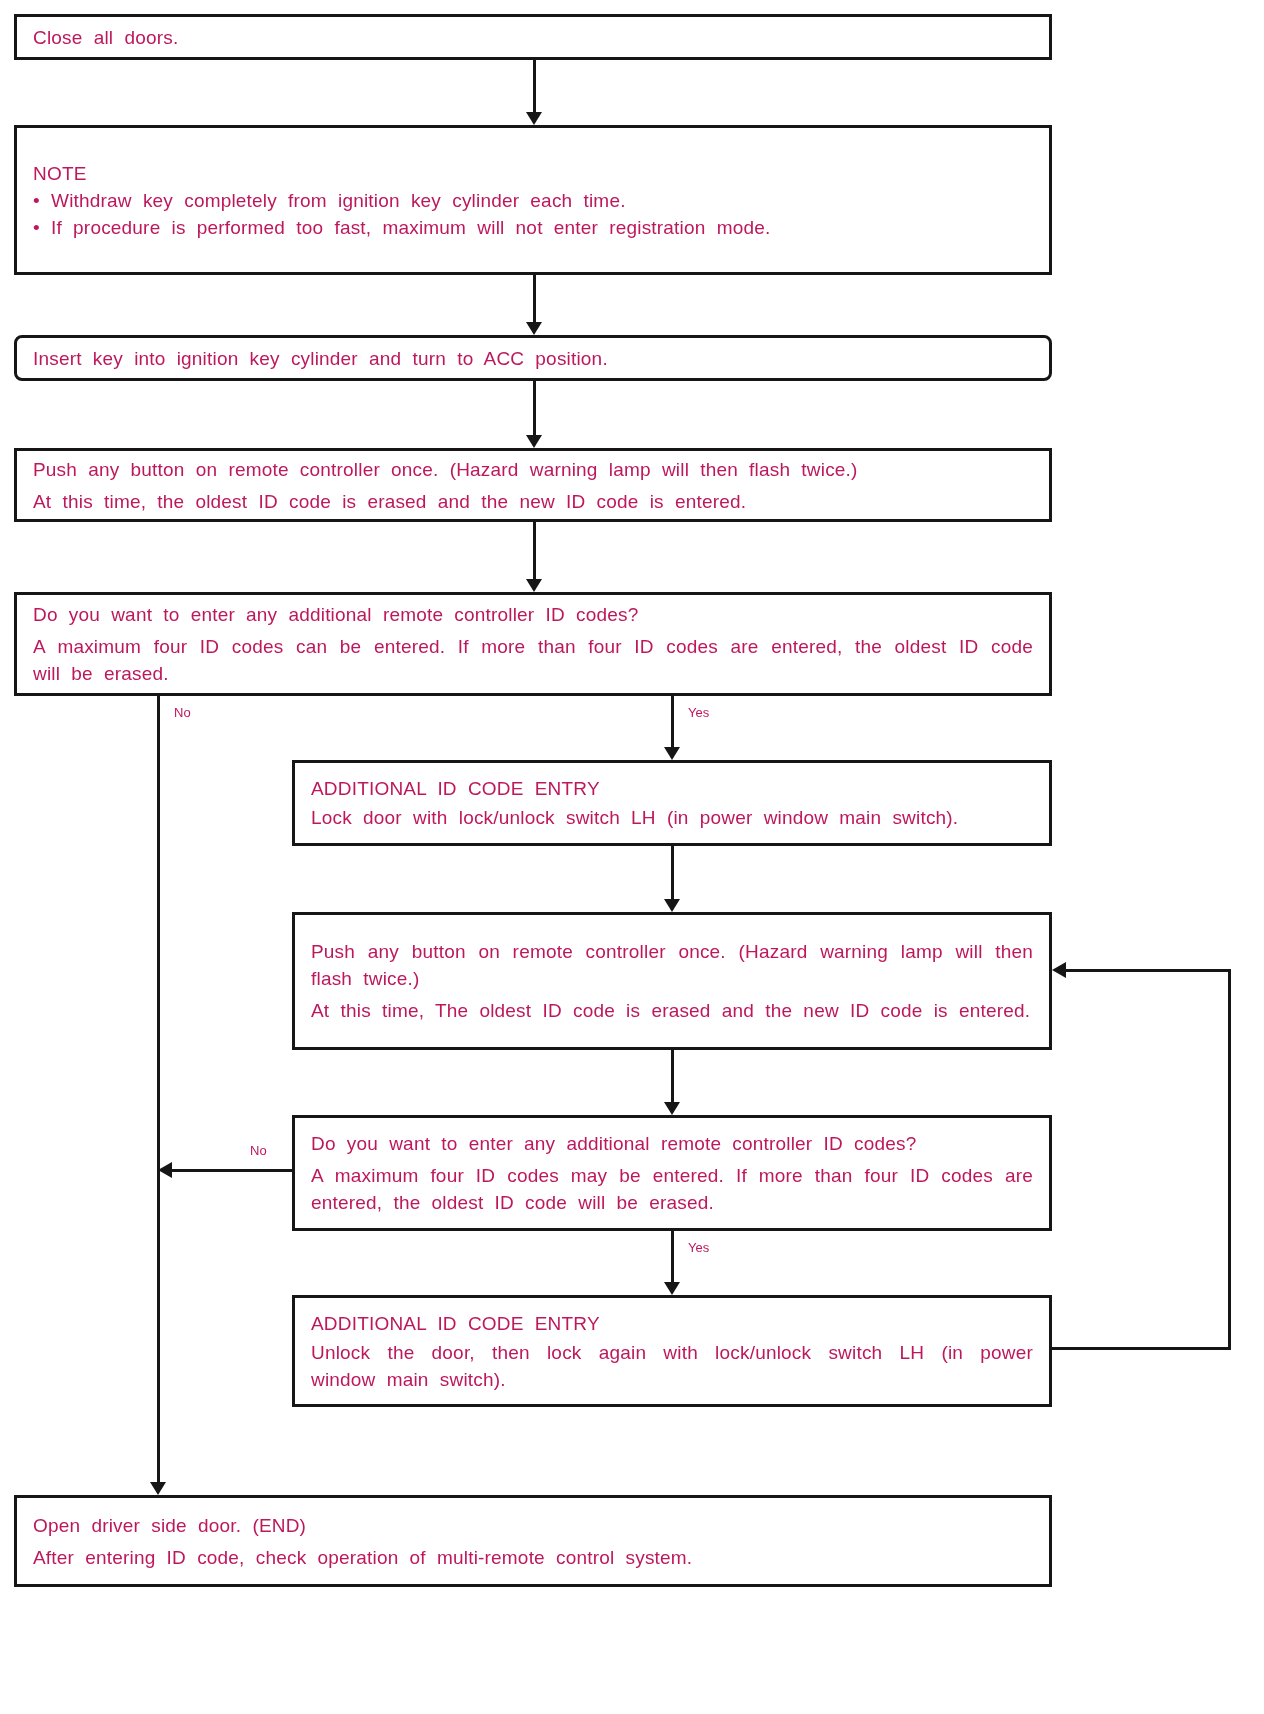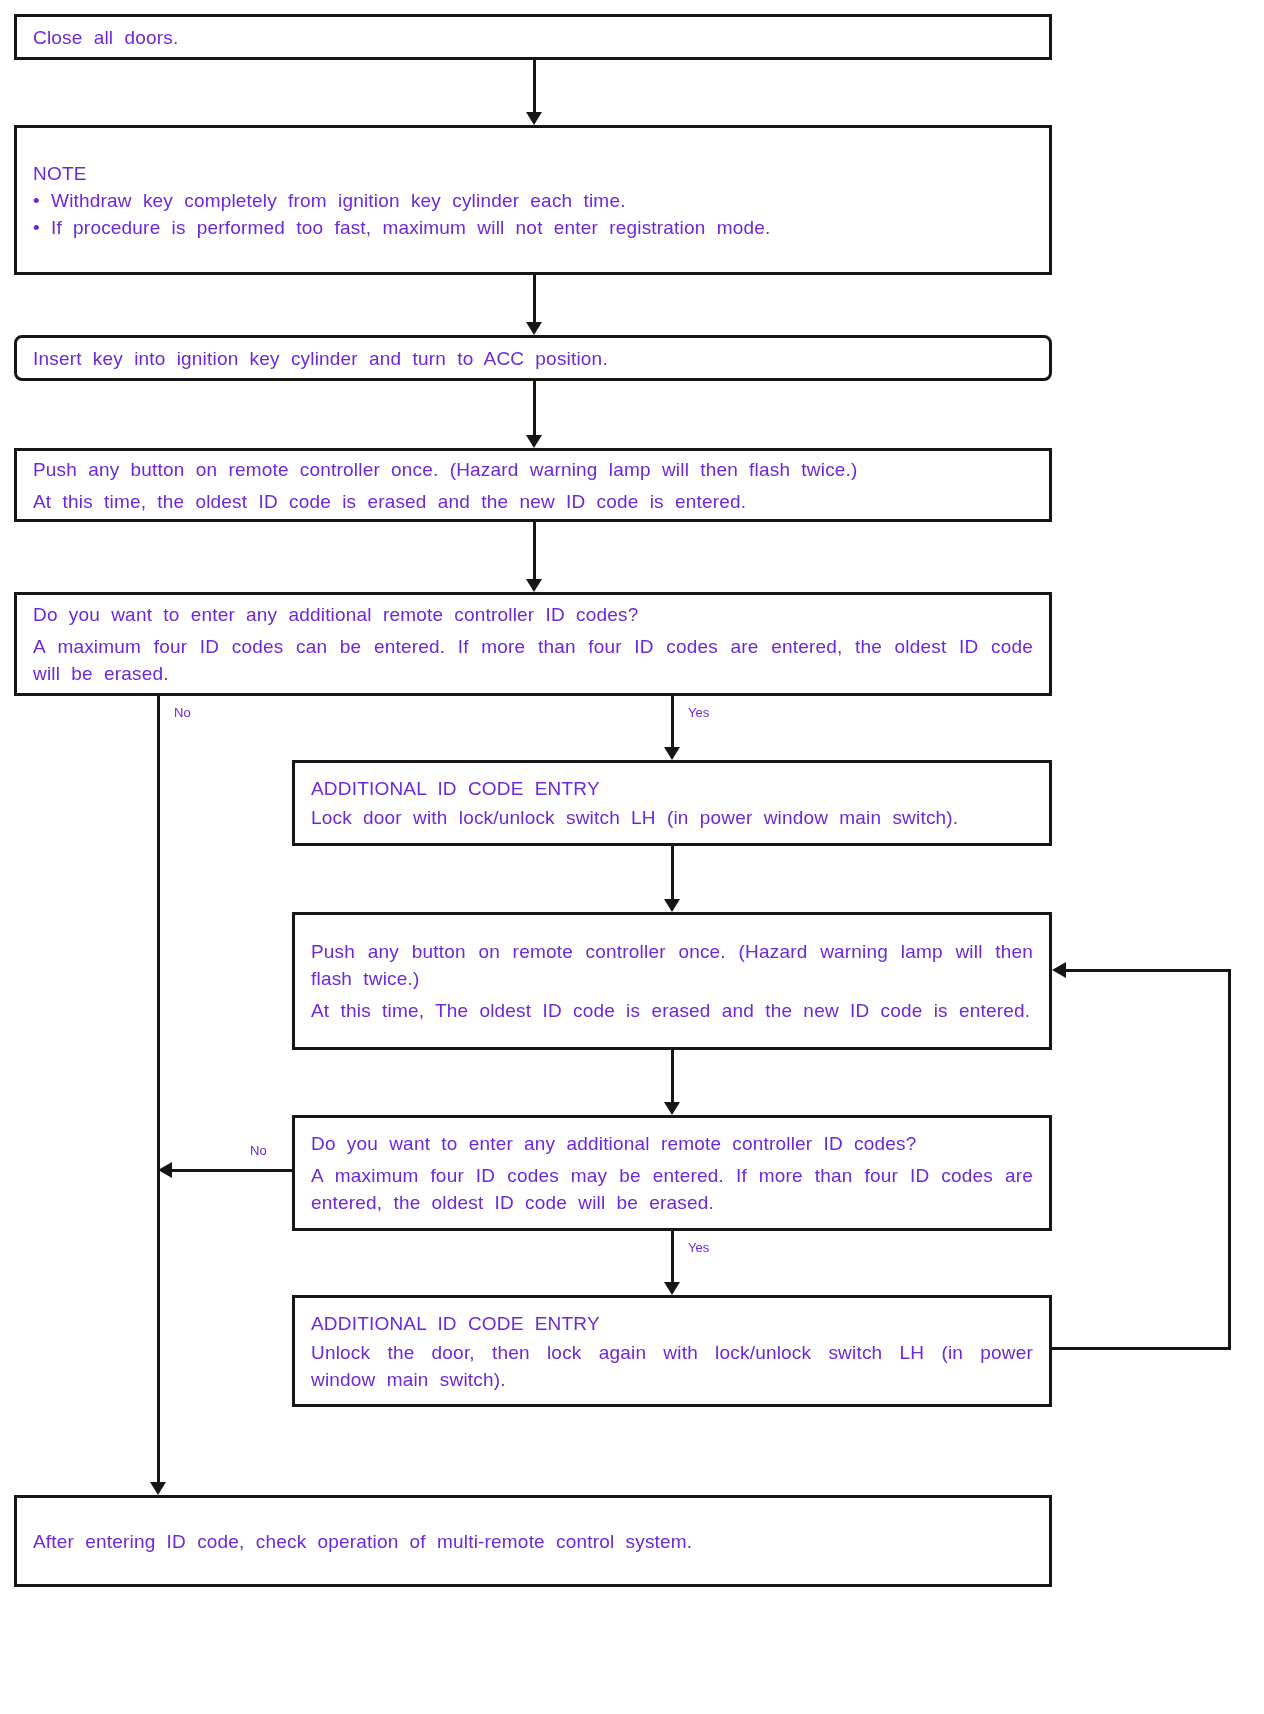--- a/index.html
+++ b/index.html
@@ -3,21 +3,21 @@
 <meta charset="utf-8">
 <style>
   * { box-sizing: border-box; }
   html, body { margin: 0; padding: 0; background: #ffffff; }
   body { font-family: "Liberation Sans", sans-serif; }
   .canvas {
     position: relative;
     width: 1264px;
     height: 1714px;
     background: #ffffff;
-    color: #6d28d9;
+    color: #be185d;
     overflow: hidden;
   }
   .box {
     position: absolute;
     border: 3px solid #161616;
     background: #ffffff;
     display: flex;
     flex-direction: column;
     justify-content: center;
     padding: 6px 16px;
@@ -135,16 +135,17 @@
     <div class="para">ADDITIONAL ID CODE ENTRY</div>
     <div class="para" style="margin-top:2px;">Unlock the door, then lock again with lock/unlock switch LH (in power window main switch).</div>
   </div>
 
   <div class="hline" style="left:1052px; top:1347px; width:179px;"></div>
   <div class="vline" style="left:1228px; top:969px; height:381px;"></div>
   <div class="hline" style="left:1066px; top:969px; width:165px;"></div>
   <div class="head-left" style="left:1052px; top:962px;"></div>
 
   <div class="box" style="left:14px; top:1495px; width:1038px; height:92px;">
+    <div class="para">Open driver side door. (END)</div>
     <div class="para b">After entering ID code, check operation of multi-remote control system.</div>
   </div>
 
 </div>
 
 </body></html>

